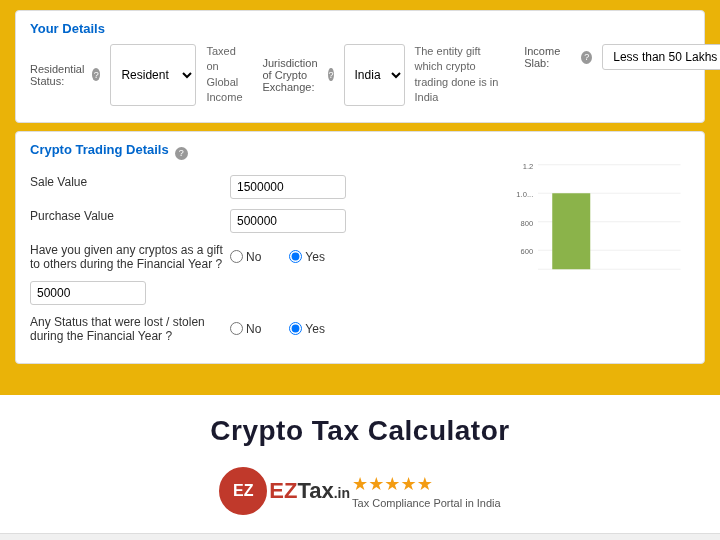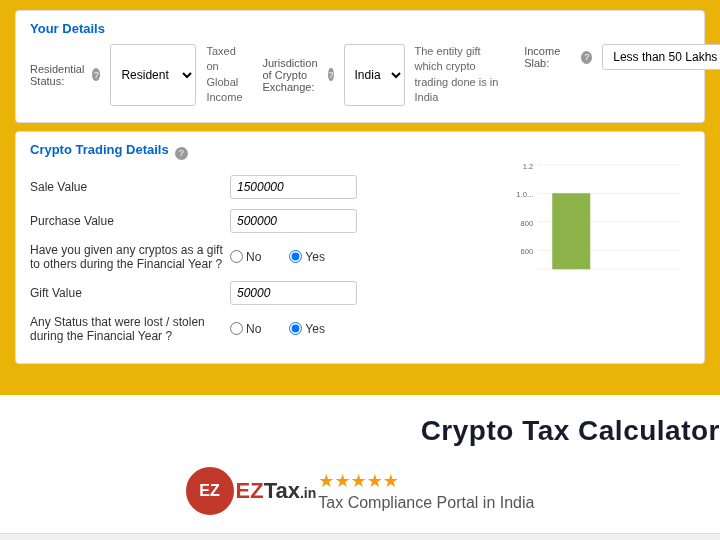--- a/index.html
+++ b/index.html
@@ -132,38 +132,36 @@
     }
 
     .chart-section {
       flex: 1;
       position: relative;
       height: 150px;
     }
 
     .trading-row {
       display: flex;
-      align-items: center;
       margin-bottom: 10px;
     }
 
     .trading-label {
       font-size: 12px;
       color: #333;
       width: 200px;
       flex-shrink: 0;
     }
 
     .trading-input {
-      width: 127px;
+      width: 116px;
       padding: 4px 8px;
       border: 1px solid #ccc;
       border-radius: 3px;
       font-size: 12px;
-      font-style: italic;
     }
 
     .radio-group {
       display: flex;
       gap: 28px;
       align-items: center;
     }
 
     .radio-label {
       display: flex;
@@ -176,21 +174,21 @@
     
     .chart-svg {
       width: 100%;
       height: 150px;
     }
 
     
     .promo-section {
       background: #fff;
       padding: 20px 0 10px 0;
-      text-align: right;
+      text-align: center;
     }
 
     .promo-title {
       font-size: 28px;
       font-weight: bold;
       color: #1a1a2e;
       margin-bottom: 20px;
       letter-spacing: 0.5px;
     }
 
@@ -236,21 +234,21 @@
       font-size: 18px;
     }
 
     .brand-info {
       display: flex;
       flex-direction: column;
       align-items: flex-start;
     }
 
     .tagline {
-      font-size: 16px;
+      font-size: 11px;
       color: #555;
     }
 
     
     .footer {
       background: #f0f0f0;
       border-top: 1px solid #ddd;
       padding: 10px 20px;
       display: flex;
       justify-content: center;
@@ -334,21 +332,20 @@
               <span>No</span>
           </label>
           <label class="radio-label">
             <input type="radio" name="gift" checked="" style=""> 
               <span>Yes</span>
           </label>
         </div>
       </div>
 
       <div class="trading-row">
-        <span class="trading-label">Gift Value</span>
         <input type="text" class="trading-input" value="50000" style="">
       </div>
 
       <div class="trading-row">
         <span class="trading-label">Any Status that were lost / stolen during the Financial Year ?</span>
         <div class="radio-group">
           <label class="radio-label">
             <input type="radio" name="lost" style=""> 
               <span>No</span>
           </label>

